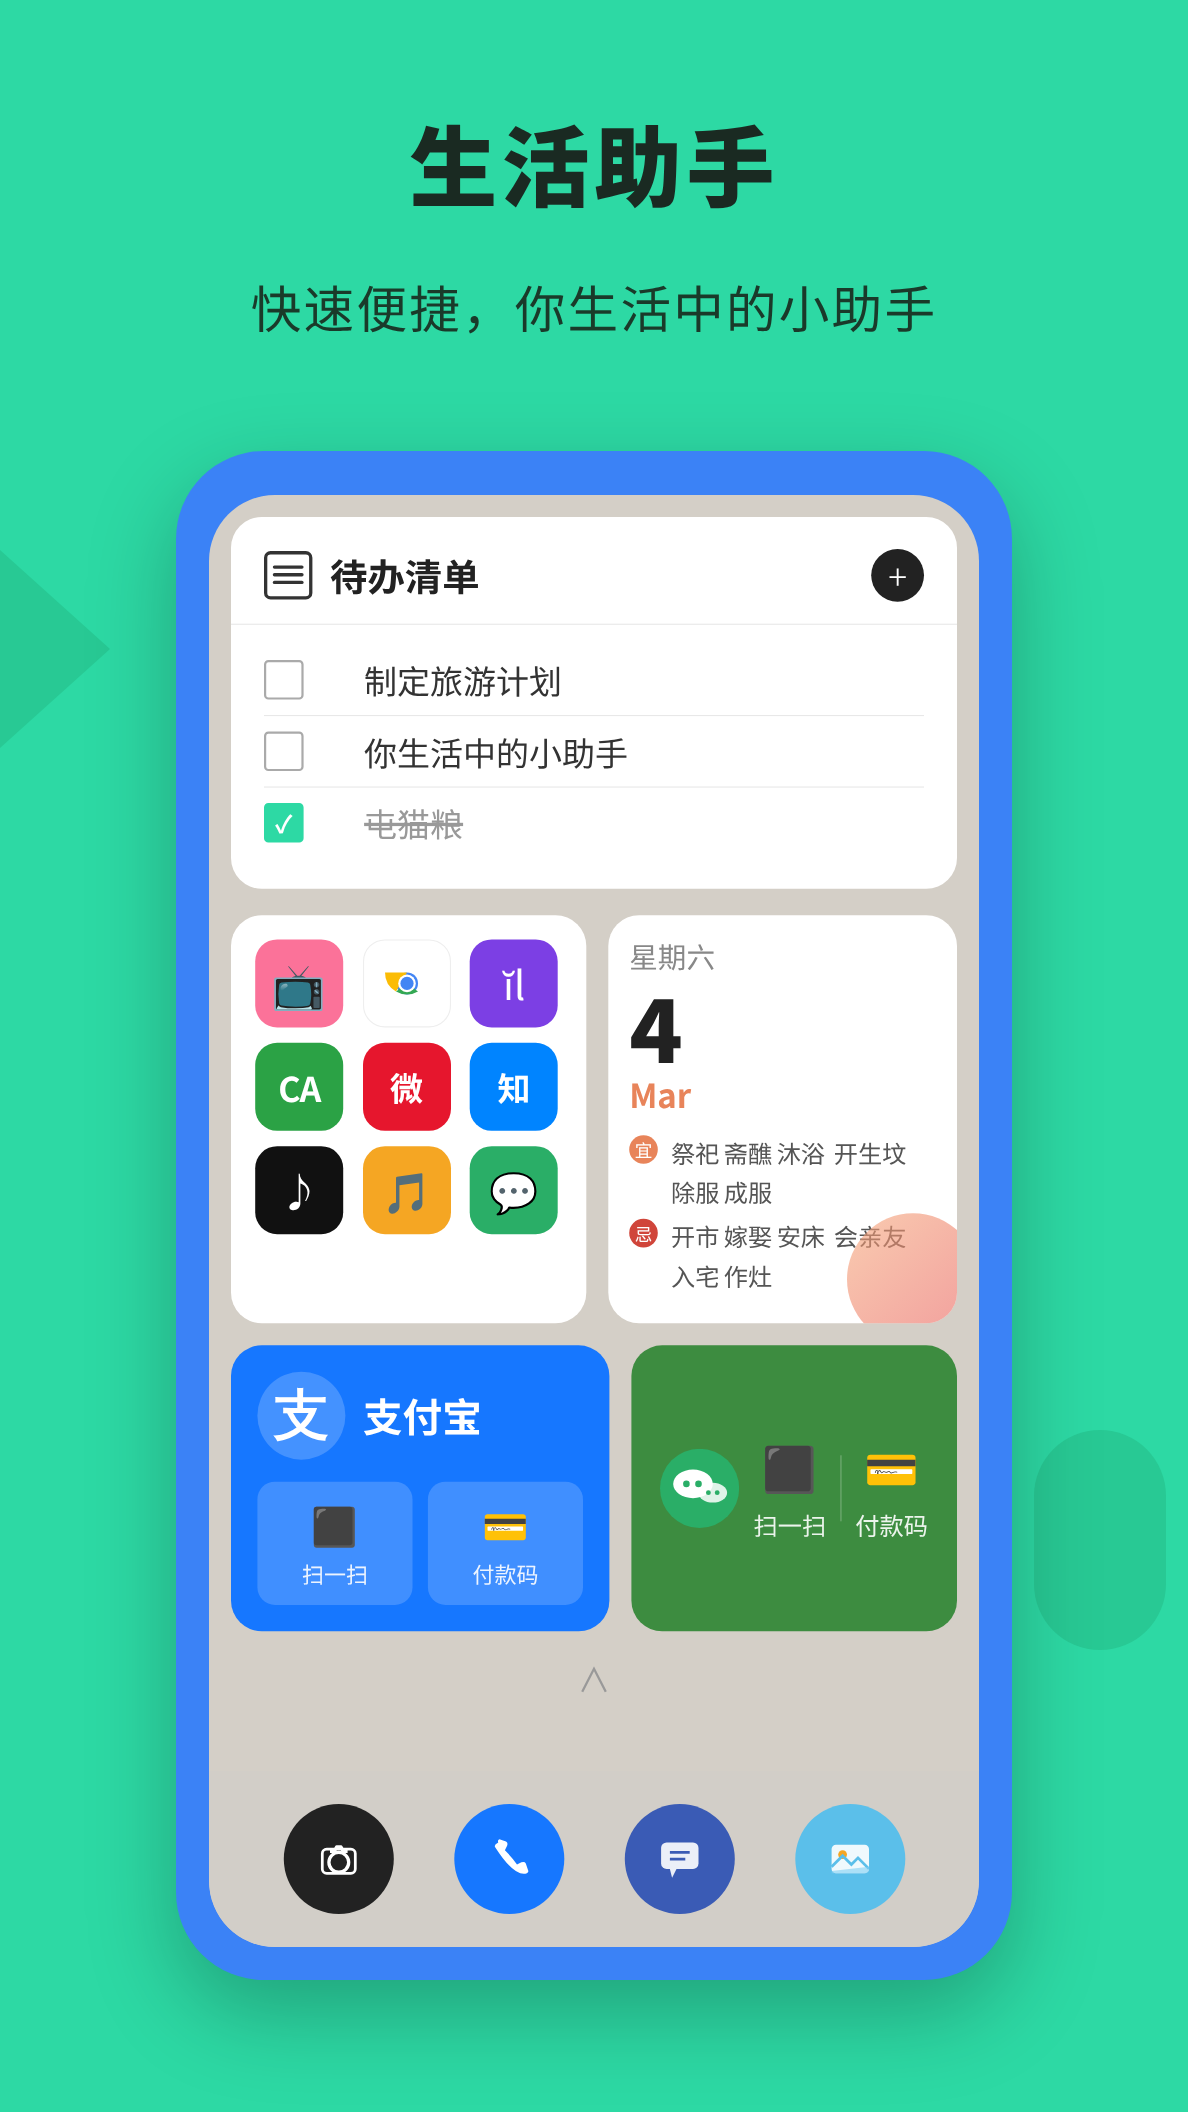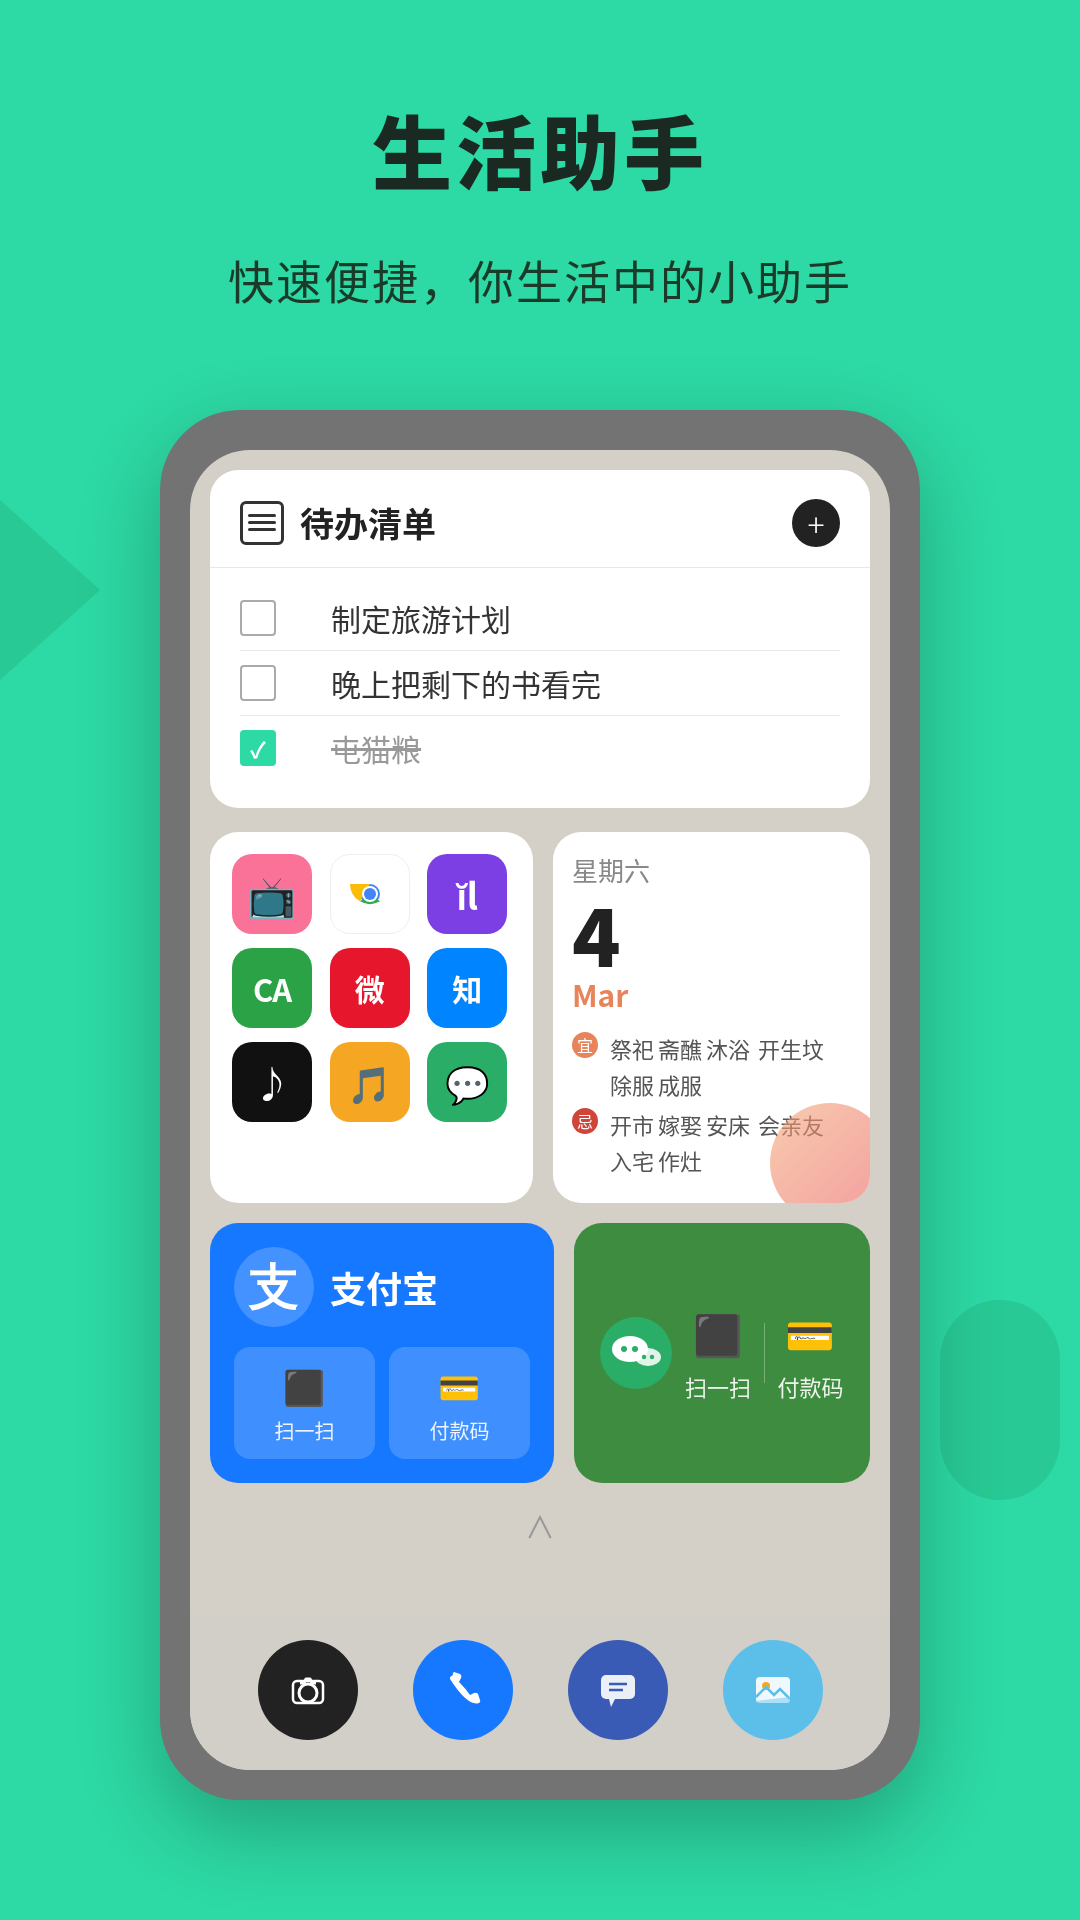--- a/index.html
+++ b/index.html
@@ -51,21 +51,21 @@
     }
 
     
     .phone-mockup {
       position: absolute;
       top: 410px;
       left: 50%;
       transform: translateX(-50%);
       width: 760px;
       height: 1390px;
-      background: #737373;
+      background: #3b82f6;
       border-radius: 80px;
       padding: 40px 30px 30px 30px;
       box-shadow: 0 30px 80px rgba(0,0,0,0.25);
     }
 
     
     .phone-screen {
       width: 100%;
       height: 100%;
       background: #d4cfc7;
@@ -475,21 +475,21 @@
         </div>
         <div class="todo-divider"></div>
 
         <div class="todo-item">
           <div class="checkbox"></div>
           <span class="todo-text">制定旅游计划</span>
         </div>
 
         <div class="todo-item">
           <div class="checkbox"></div>
-          <span class="todo-text">晚上把剩下的书看完</span>
+          <span class="todo-text">你生活中的小助手</span>
         </div>
 
         <div class="todo-item">
           <div class="checkbox checked"></div>
           <span class="todo-text done">屯猫粮</span>
         </div>
       </div>
 
       <div class="row-two">
 
@@ -500,21 +500,21 @@
               <svg width="52" height="52" viewBox="0 0 52 52">
                 <circle cx="26" cy="26" r="26" fill="white"></circle>
                 <circle cx="26" cy="26" r="10" fill="#4285F4"></circle>
                 <path d="M26 16 h20 a20 20 0 0 1 0 0 Z" fill="#EA4335"></path>
                 <path d="M26 16 h-20 a20 20 0 0 0 10 17.3 Z" fill="#FBBC05"></path>
                 <path d="M16 33.3 a20 20 0 0 0 20 0 L26 26 Z" fill="#34A853"></path>
                 <circle cx="26" cy="26" r="8" fill="white"></circle>
                 <circle cx="26" cy="26" r="6" fill="#4285F4"></circle>
               </svg>
             </div>
-            <div class="app-icon app-purple" style="color:white;font-size:36px;font-weight:700;">ĭl</div>
+            <div class="app-icon app-purple" style="color:white;font-size:36px;font-weight:400;">ĭl</div>
             <div class="app-icon app-green" style="color:white;font-size:31px;font-weight:700;letter-spacing:-1px;">CA</div>
             <div class="app-icon app-weibo" style="color:white;font-size:30px;font-weight:700;">微</div>
             <div class="app-icon app-zhihu" style="color:white;font-size:30px;font-weight:700;">知</div>
             <div class="app-icon app-tiktok" style="color:white;font-size:36px;">♪</div>
             <div class="app-icon app-music" style="color:white;font-size:36px;">🎵</div>
             <div class="app-icon app-wechat" style="color:white;font-size:36px;">💬</div>
           </div>
         </div>
 
         <div class="calendar-widget">

